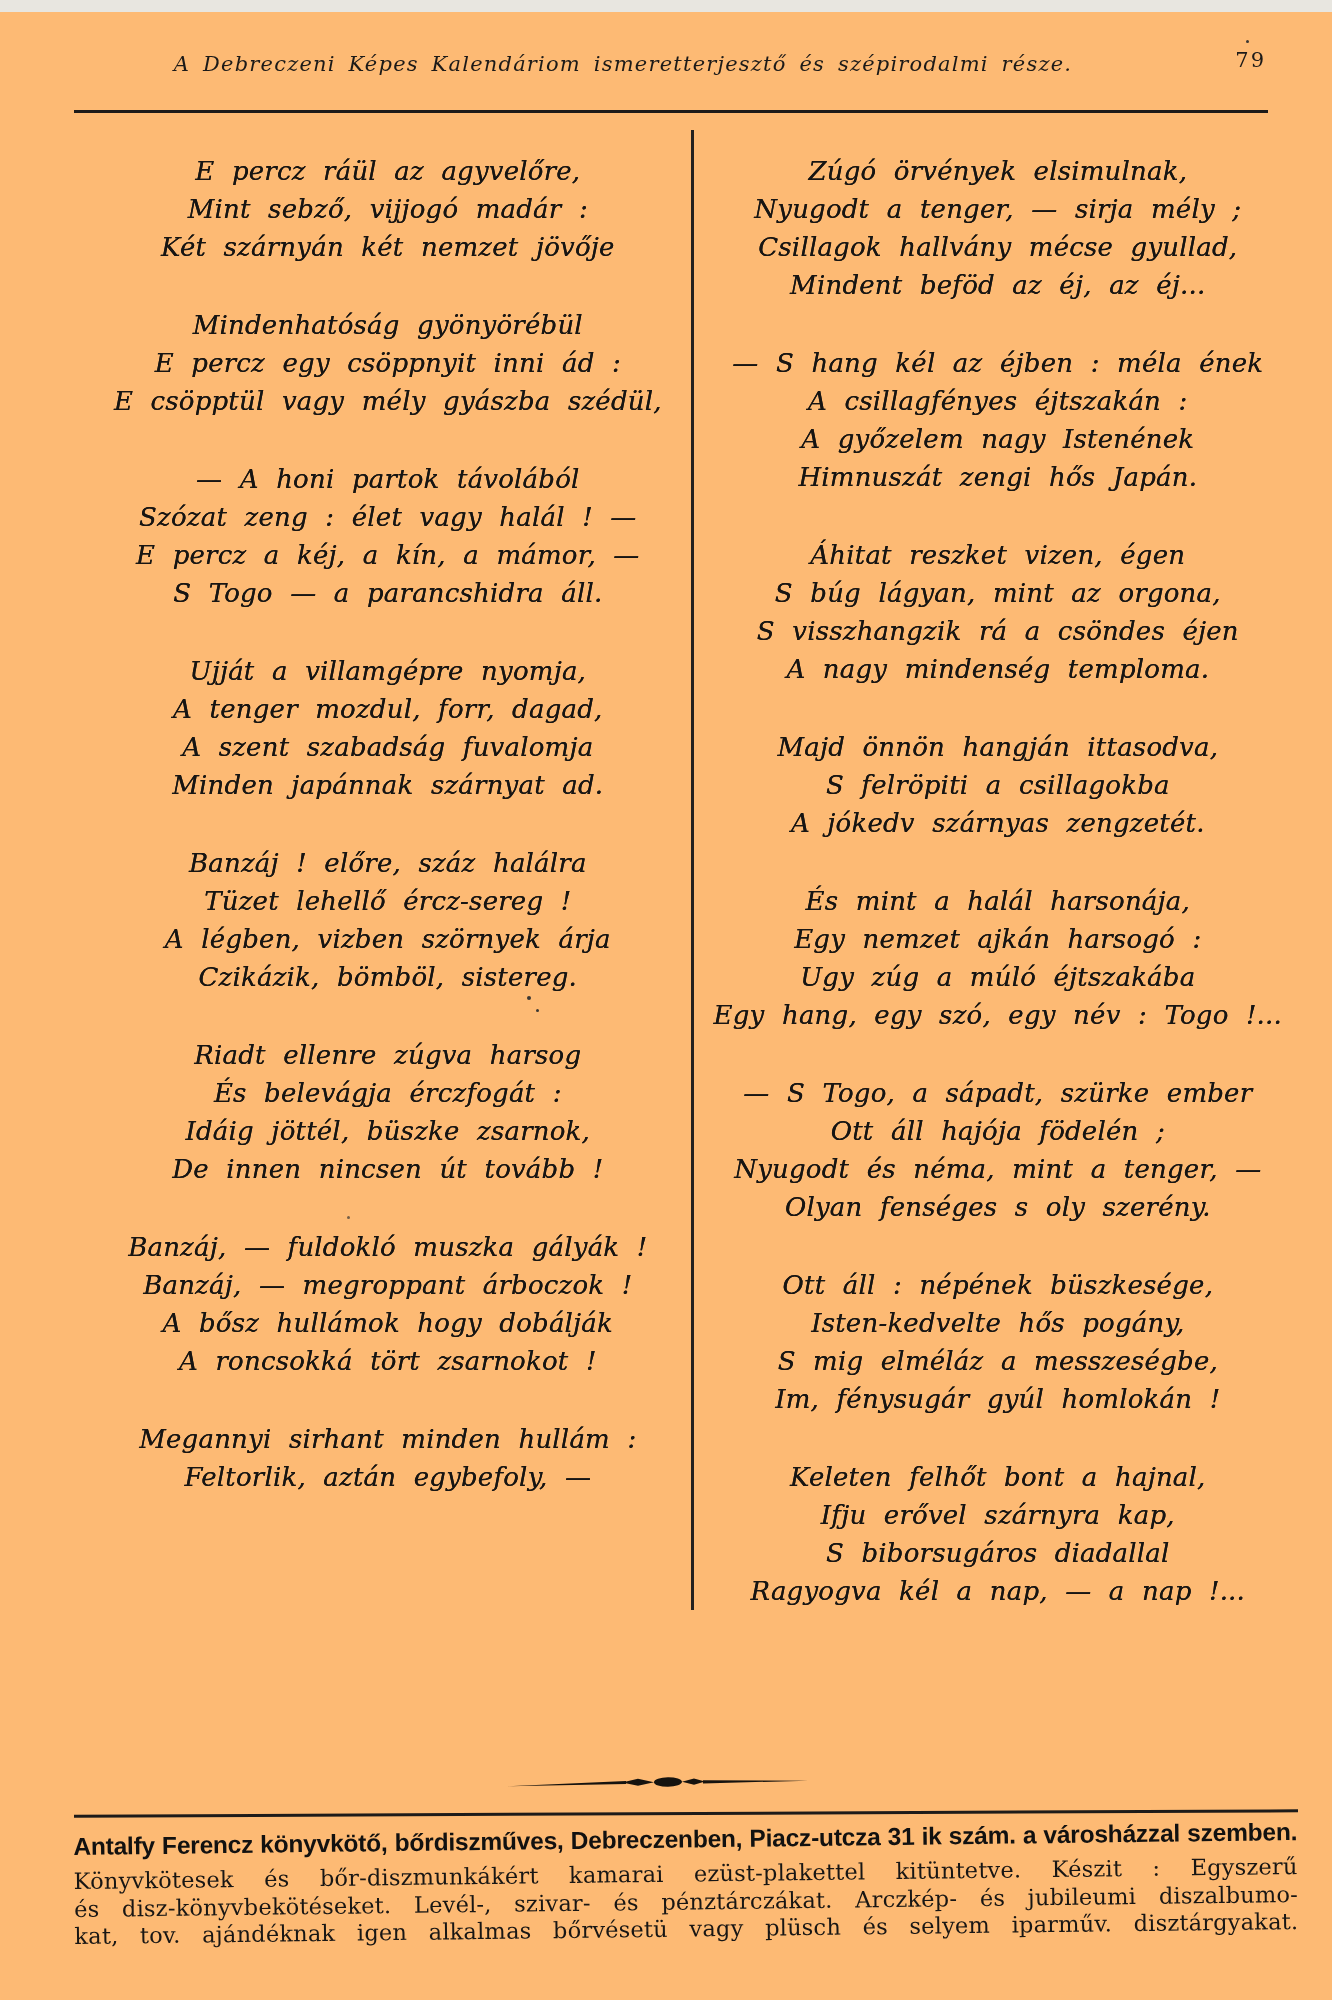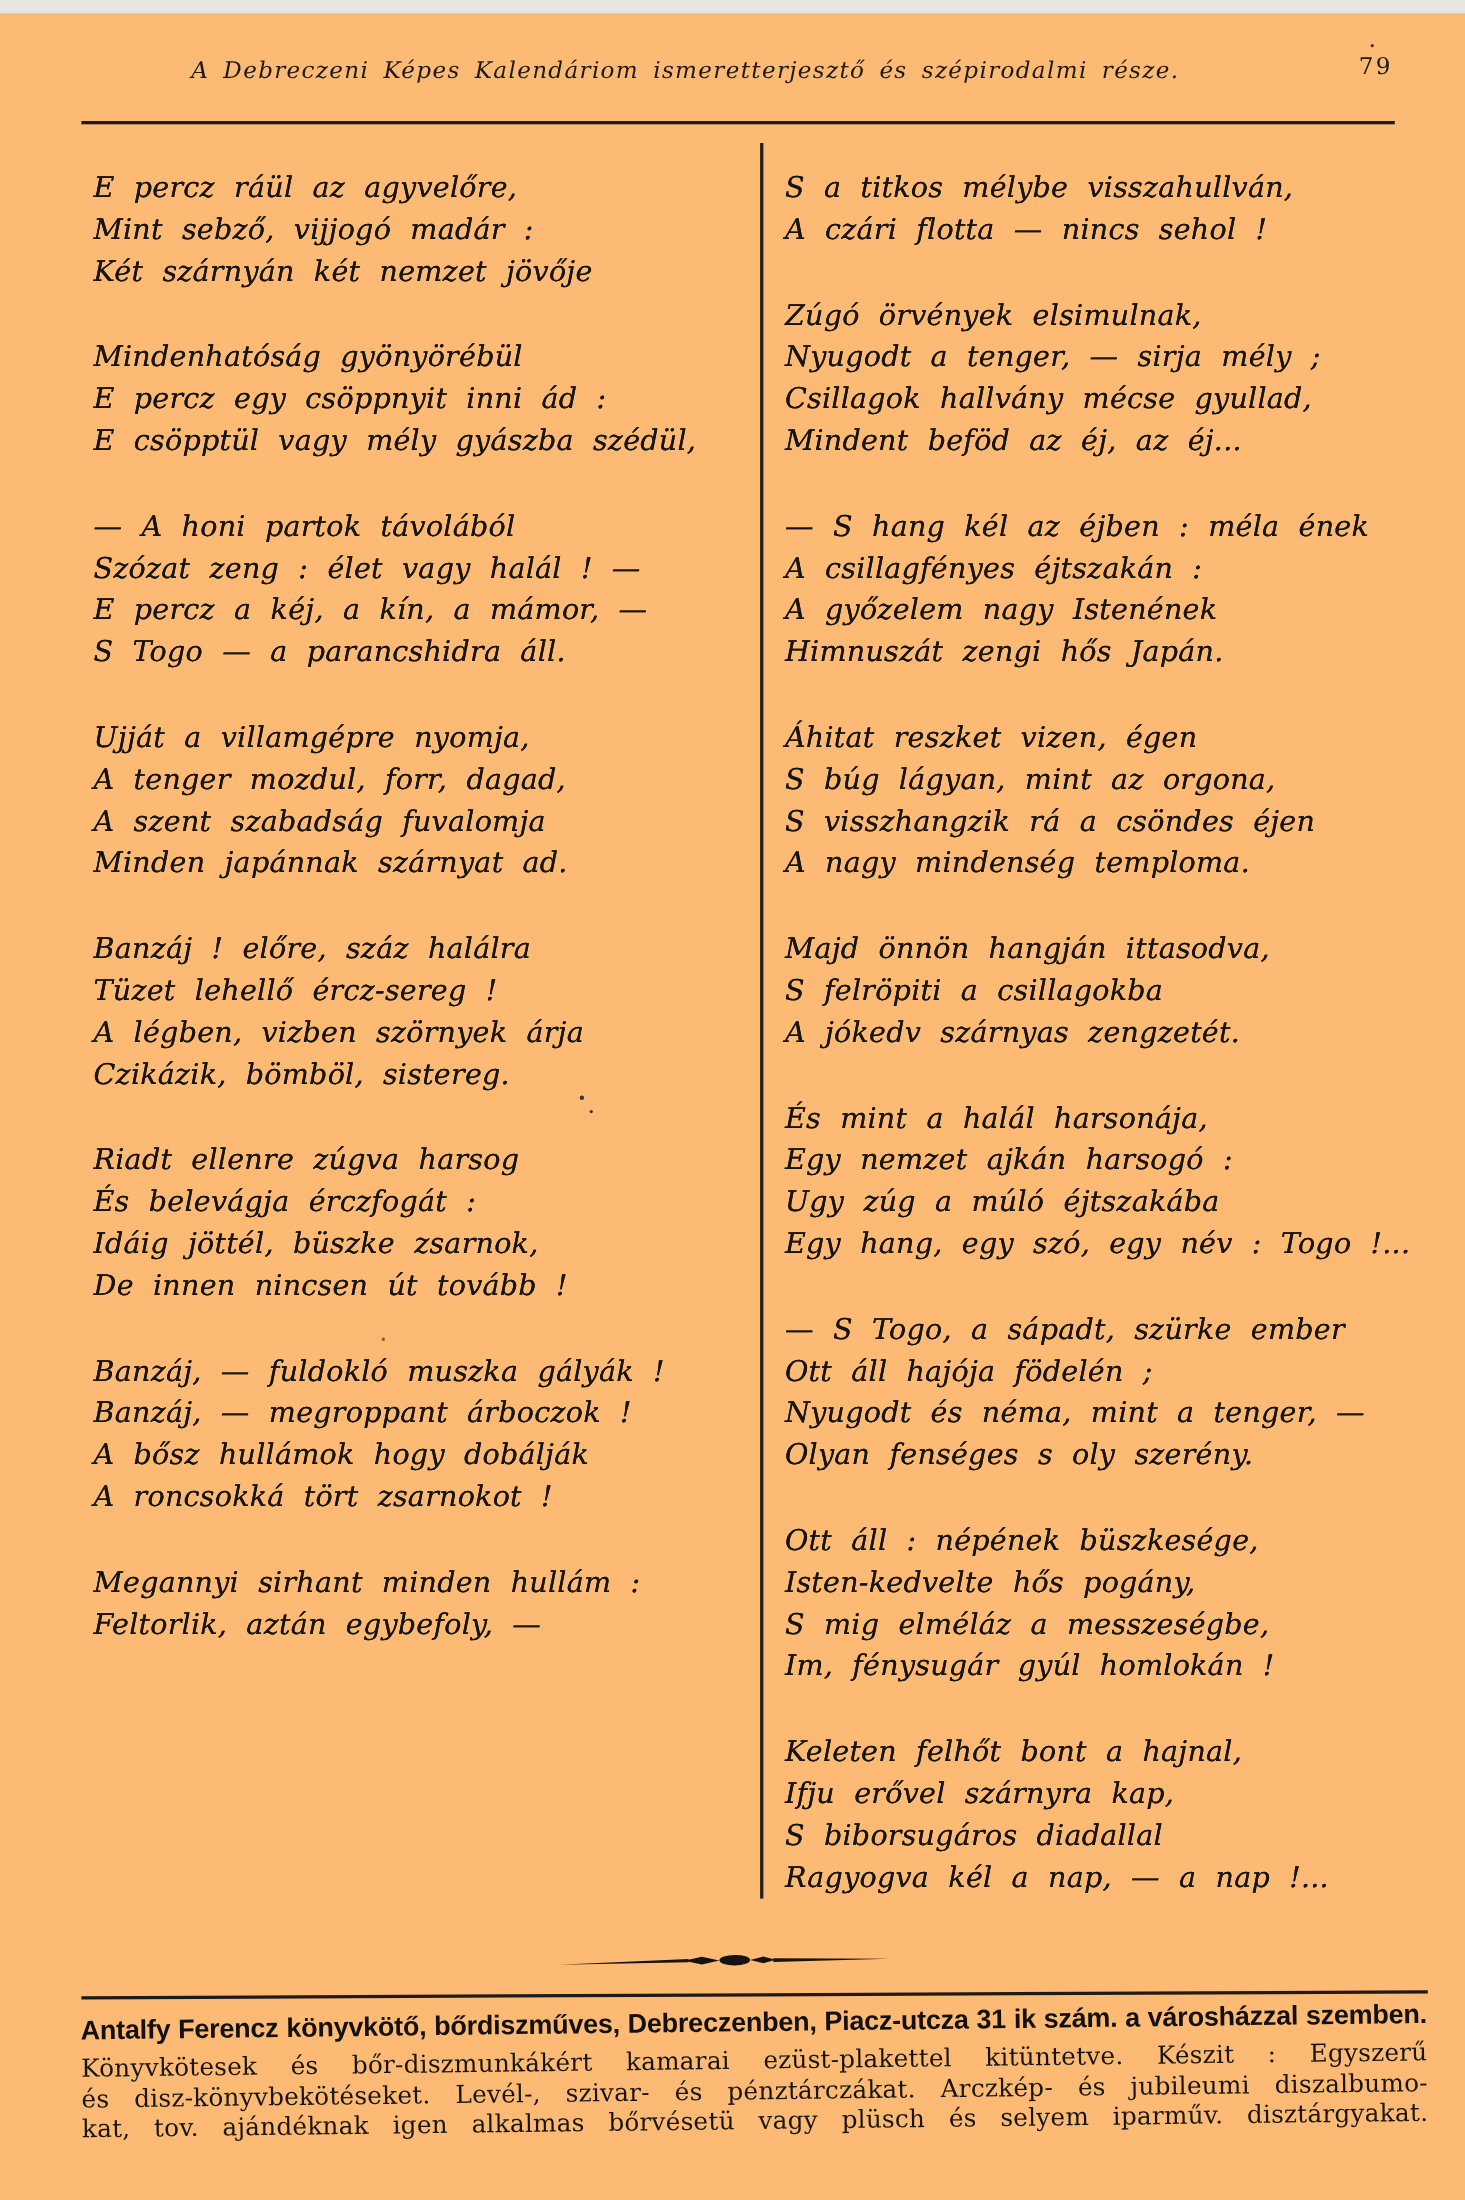--- a/index.html
+++ b/index.html
@@ -24,21 +24,21 @@
     position:absolute;top:36px;right:66px;
     font-size:21px;letter-spacing:2px;color:#1c1a18;text-align:right;
   }
   .header-rule{
     position:absolute;top:98px;left:74px;right:64px;height:3px;
     background:#1d1b19;
   }
   
   .columns{
     position:absolute;top:118px;left:85px;right:50px;
-    display:flex;align-items:stretch;
+    display:flex;align-items:stretch;text-align:center;
   }
   .col{padding-top:22px;}
   .col-left{width:610px;}
   .col-right{flex:1;padding-left:20px;}
   .divider{width:3px;background:#24211e;}
   .stanza{margin:0 0 40px 0;}
   .stanza:last-child{margin-bottom:0;}
   .line{
     font-style:italic;
     font-size:26px;line-height:38px;
@@ -129,24 +129,20 @@
           <div class="line">A roncsokká tört zsarnokot !</div>
         </div>
         <div class="stanza">
           <div class="line">Megannyi sirhant minden hullám :</div>
           <div class="line">Feltorlik, aztán egybefoly, —</div>
         </div>
       </section>
     <div class="divider"></div>
     <section class="col col-right" id="col-right">
         <div class="stanza">
-          <div class="line">S a titkos mélybe visszahullván,</div>
-          <div class="line">A czári flotta — nincs sehol !</div>
-        </div>
-        <div class="stanza">
           <div class="line">Zúgó örvények elsimulnak,</div>
           <div class="line">Nyugodt a tenger, — sirja mély ;</div>
           <div class="line">Csillagok hallvány mécse gyullad,</div>
           <div class="line">Mindent beföd az éj, az éj...</div>
         </div>
         <div class="stanza">
           <div class="line">— S hang kél az éjben : méla ének</div>
           <div class="line">A csillagfényes éjtszakán :</div>
           <div class="line">A győzelem nagy Istenének</div>
           <div class="line">Himnuszát zengi hős Japán.</div>

